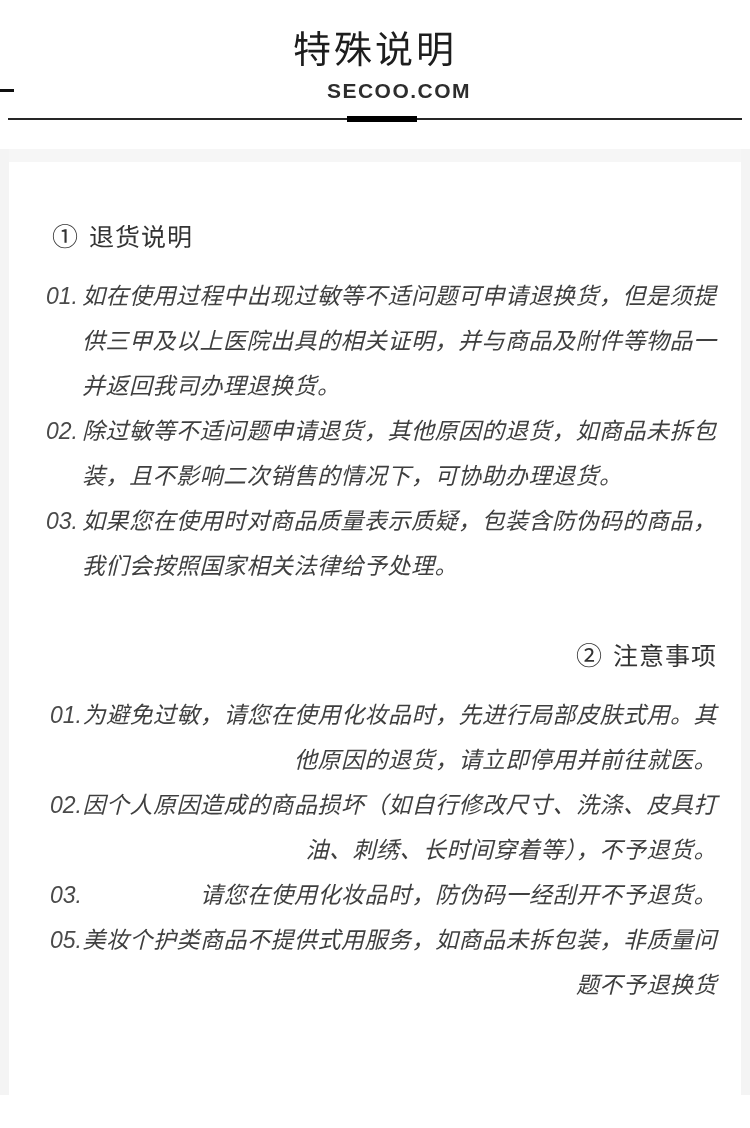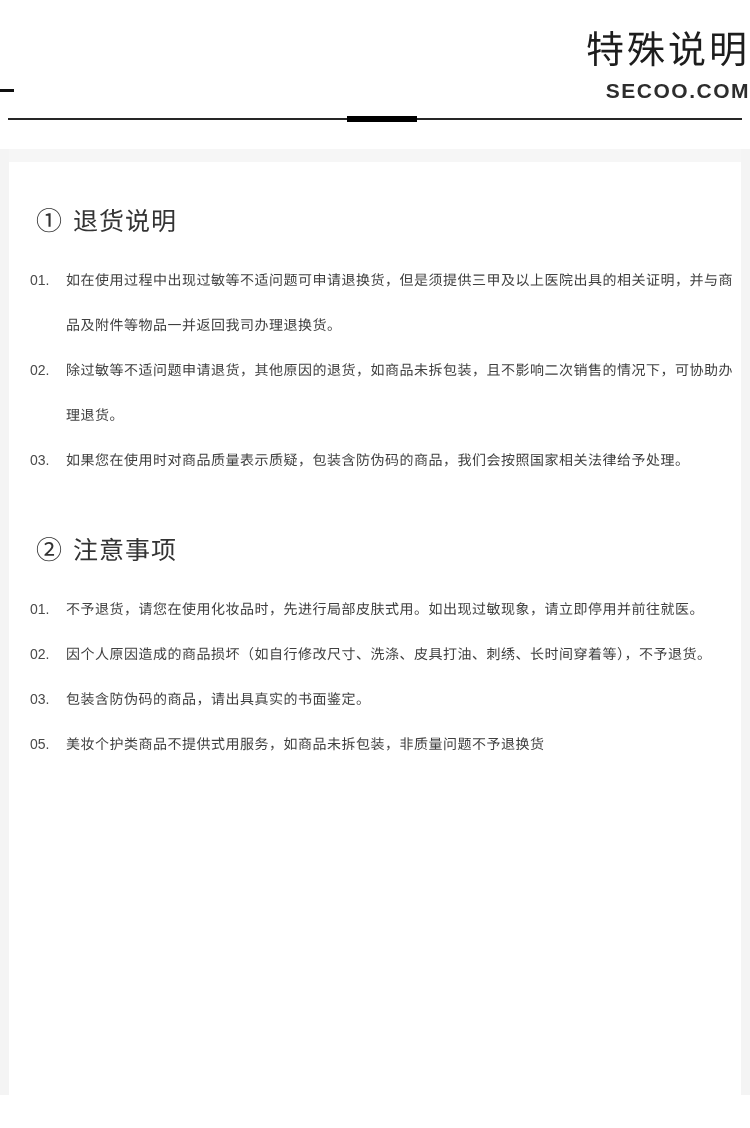--- a/index.html
+++ b/index.html
@@ -36,21 +36,21 @@
     width: 9px;
     background: #f4f4f4;
   }
   .edge-strip.left  { left: 0; }
   .edge-strip.right { right: 0; }
 
   
   .header {
     position: relative;
     padding-top: 30px;
-    text-align: right;
+    text-align: center;
   }
   .page-title {
     margin: 0;
     font-size: 38px;
     font-weight: 500;
     letter-spacing: 3px;
     color: #1d1d1d;
     line-height: 1.1;
   }
   .brand {
@@ -89,22 +89,22 @@
   .card {
     position: absolute;
     left: 9px;
     right: 9px;
     top: 162px;
     bottom: 16px;
     background: #ffffff;
     padding: 42px 8px 0 21px;
     box-sizing: border-box;
   }
-  .section { margin: 0; }
-  .section + .section { margin-top: 50px; }
+  .section { margin: 16px; }
+  .section + .section { margin-top: 50px; text-align: right; }
 
   .sec-heading {
     margin: 0 0 0 6px;
     font-size: 25px;
     font-weight: 400;
     color: #333333;
     line-height: 34px;
     letter-spacing: 1px;
   }
   .sec-num {
@@ -114,23 +114,24 @@
   }
 
   .items {
     list-style: none;
     margin: 20px 0 0 0;
     padding: 0;
   }
   .item {
     display: flex;
     align-items: flex-start;
-    font-size: 14px;
+    font-size: 23px;
     line-height: 45px;
     color: #3f3f3f;
+    font-style: italic;
   }
   .item-num {
     flex: 0 0 36px;
     color: #4a4a4a;
   }
   .item-text {
     flex: 1 1 auto;
     letter-spacing: 0.5px;
   }
 </style>
@@ -174,29 +175,29 @@
       </ol>
     </section>
 
     <section class="section">
       <h2 class="sec-heading">
         <span class="sec-num">②</span><span>注意事项</span>
       </h2>
       <ol class="items">
         <li class="item">
           <span class="item-num">01.</span>
-          <span class="item-text">不予退货，请您在使用化妆品时，先进行局部皮肤式用。如出现过敏现象，请立即停用并前往就医。</span>
+          <span class="item-text">为避免过敏，请您在使用化妆品时，先进行局部皮肤式用。其他原因的退货，请立即停用并前往就医。</span>
         </li>
         <li class="item">
           <span class="item-num">02.</span>
           <span class="item-text">因个人原因造成的商品损坏（如自行修改尺寸、洗涤、皮具打油、刺绣、长时间穿着等），不予退货。</span>
         </li>
         <li class="item">
           <span class="item-num">03.</span>
-          <span class="item-text">包装含防伪码的商品，请出具真实的书面鉴定。</span>
+          <span class="item-text">请您在使用化妆品时，防伪码一经刮开不予退货。</span>
         </li>
         <li class="item">
           <span class="item-num">05.</span>
           <span class="item-text">美妆个护类商品不提供式用服务，如商品未拆包装，非质量问题不予退换货</span>
         </li>
       </ol>
     </section>
 
   </main>
 </div>

